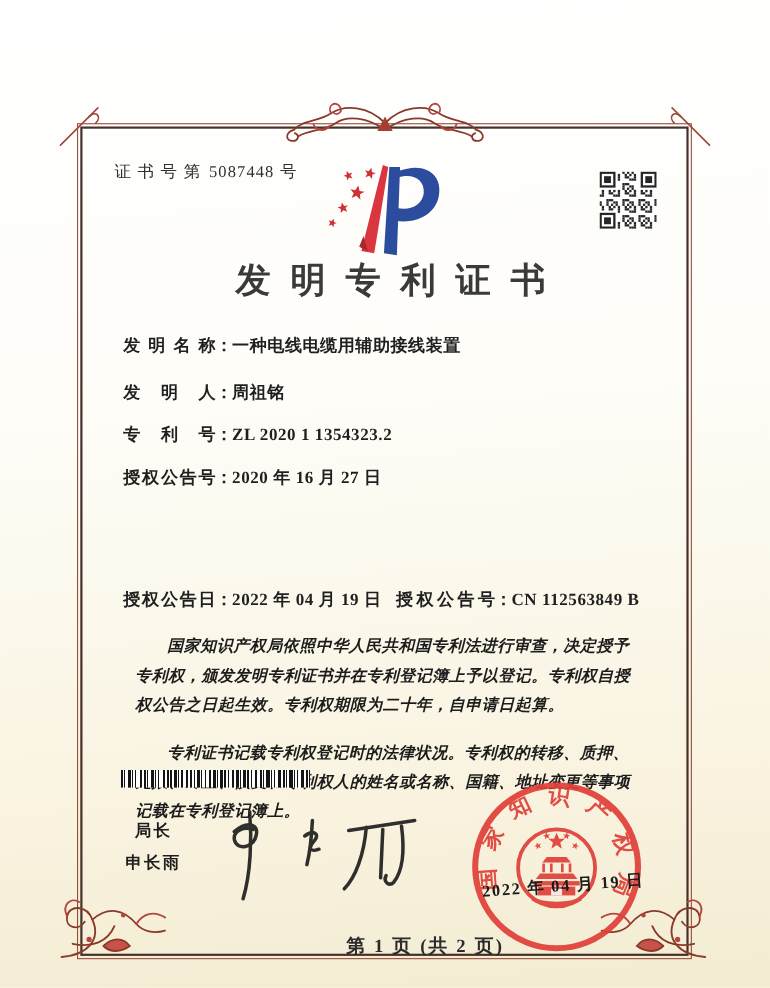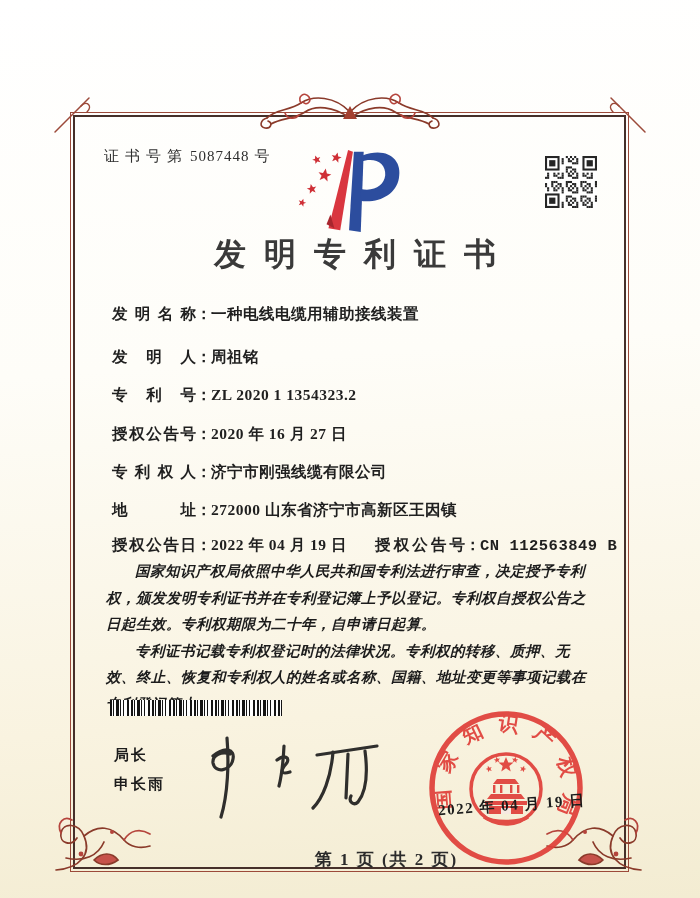--- a/index.html
+++ b/index.html
@@ -22,34 +22,34 @@
   .cert-no .suf{margin-left:5px;}
   .qr{position:absolute;left:545px;top:156px;width:52px;height:52px;z-index:3;}
   .logo{position:absolute;left:290px;top:146px;width:120px;height:90px;z-index:3;}
   .title{position:absolute;left:70px;top:233px;width:557px;text-align:center;
     font-size:32px;font-weight:bold;color:#3a3a3a;letter-spacing:18px;padding-left:31px;box-sizing:border-box;z-index:3;}
   
   .field-row{position:absolute;left:112px;width:486px;font-size:15.5px;font-weight:bold;color:#1f1f1f;z-index:3;white-space:nowrap;}
   .flabel{display:inline-block;width:84px;text-align:justify;text-align-last:justify;vertical-align:bottom;}
   .fcolon{display:inline-block;width:15px;}
   .fvalue{letter-spacing:.5px;}
-  .pair2{position:absolute;left:263px;top:0;font-family:Liberation Mono, monospace;}
+  .pair2{position:absolute;left:248px;top:0;}
   
   .body-text{position:absolute;left:106px;top:558px;width:492px;z-index:3;
     font-size:14.5px;line-height:26.5px;color:#1c1c1c;font-style:italic;font-weight:bold;}
-  .body-text p{margin:0;text-indent:2em;letter-spacing:.5px;}
+  .body-text p{margin:17px;text-indent:2em;letter-spacing:.5px;}
   
   .barcode{position:absolute;left:110px;top:700px;width:172px;height:16px;z-index:3;
     background:repeating-linear-gradient(90deg,
       #141414 0 2px,#fdfdfd 2px 3px,#141414 3px 4px,#fdfdfd 4px 6px,
       #141414 6px 9px,#fdfdfd 9px 10px,#141414 10px 11px,#fdfdfd 11px 13px,
       #141414 13px 14px,#fdfdfd 14px 17px,#141414 17px 19px,#fdfdfd 19px 21px);}
   
   .signer{position:absolute;left:114px;top:746px;z-index:3;
-    font-family:"Liberation Sans","DejaVu Sans",sans-serif;font-weight:bold;font-size:15px;color:#1d1d1d;}
+    font-family:"Liberation Sans","DejaVu Sans",sans-serif;font-weight:bold;font-size:15px;color:#1d1d1d;text-align:center;}
   .signer div{margin-bottom:10px;letter-spacing:2px;}
   .signature{position:absolute;left:185px;top:722px;width:205px;height:105px;z-index:3;}
   
   .seal{position:absolute;left:427px;top:709px;width:158px;height:158px;z-index:5;opacity:.93;}
   .seal-date{position:absolute;left:424px;top:796px;width:176px;z-index:6;
     font-size:15px;font-weight:bold;color:#1b1b1b;letter-spacing:1.5px;
     transform:rotate(-4deg);text-align:center;white-space:nowrap;}
   
   .footer{position:absolute;left:70px;top:848px;width:633px;text-align:center;
     font-size:17px;font-weight:bold;color:#2b2b2b;letter-spacing:2px;z-index:3;}
@@ -318,26 +318,20 @@
   </div>
   <div class="field-row" style="top:304px">
     <span class="flabel">发明名称</span><span class="fcolon">：</span><span class="fvalue">一种电线电缆用辅助接线装置</span>
   </div>
   <div class="field-row" style="top:385px">
     <span class="flabel">专利号</span><span class="fcolon">：</span><span class="fvalue">ZL 2020 1 1354323.2</span>
   </div>
   <div class="field-row" style="top:424px">
     <span class="flabel">授权公告号</span><span class="fcolon">：</span><span class="fvalue">2020 年 16 月 27 日</span>
   </div>
-  <div class="field-row" style="top:462px">
-    <span class="flabel">专利权人</span><span class="fcolon">：</span><span class="fvalue">济宁市刚强线缆有限公司</span>
-  </div>
-  <div class="field-row" style="top:500px">
-    <span class="flabel">地址</span><span class="fcolon">：</span><span class="fvalue">272000 山东省济宁市高新区王因镇</span>
-  </div>
   <div class="field-row" style="top:535px">
     <span class="flabel">授权公告日</span><span class="fcolon">：</span><span class="fvalue">2022 年 04 月 19 日</span>
     <span class="pair2">
       <span class="flabel" style="width:90px">授权公告号</span><span class="fcolon">：</span><span class="fvalue">CN 112563849 B</span>
     </span>
   </div>
 
   <div class="body-text">
     <p>国家知识产权局依照中华人民共和国专利法进行审查，决定授予专利权，颁发发明专利证书并在专利登记簿上予以登记。专利权自授权公告之日起生效。专利权期限为二十年，自申请日起算。</p>
     <p>专利证书记载专利权登记时的法律状况。专利权的转移、质押、无效、终止、恢复和专利权人的姓名或名称、国籍、地址变更等事项记载在专利登记簿上。</p>

